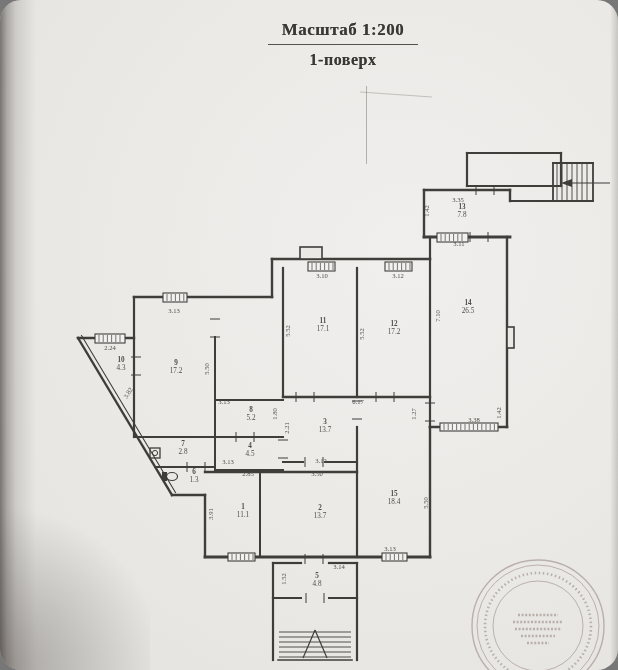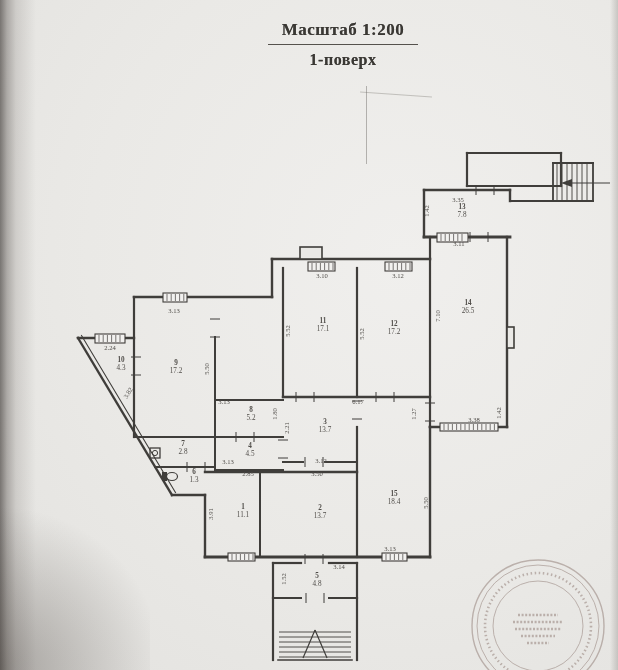--- a/index.html
+++ b/index.html
@@ -1,18 +1,18 @@
 <!DOCTYPE html>
 <html><head>
 <meta charset="utf-8">
 <style>
   html,body{margin:0;padding:0;background:#777;}
   .page{position:relative;width:618px;height:670px;overflow:hidden;
     background:radial-gradient(ellipse at 65% 38%, #f0efed 0%, #eae9e6 55%, #e3e2df 100%);
-    font-family:"Liberation Serif", serif;}
+    font-family:"Liberation Serif", serif;border-radius:21px;}
   .shadow-left{position:absolute;left:0;top:0;bottom:0;width:36px;pointer-events:none;
     background:linear-gradient(90deg, rgba(52,47,44,.62) 0px, rgba(84,78,74,.40) 7px, rgba(120,114,110,.22) 16px, rgba(150,145,140,0) 100%);}
   .shadow-corner{position:absolute;left:0;bottom:0;width:150px;height:170px;pointer-events:none;
     background:radial-gradient(circle at 0% 100%, rgba(62,55,50,.38), rgba(62,55,50,0) 72%);}
   .shadow-right{position:absolute;right:0;top:0;bottom:0;width:8px;pointer-events:none;
     background:linear-gradient(270deg, rgba(110,104,100,.28), rgba(110,104,100,0));}
   .crease-v{position:absolute;left:366px;top:86px;width:1px;height:78px;background:rgba(105,102,98,.45);}
   .crease-h{position:absolute;left:360px;top:94px;width:72px;height:1px;background:rgba(120,117,113,.38);transform:rotate(4deg);}
   .title-block{position:absolute;left:238px;top:20px;width:210px;text-align:center;color:#3a3834;}
   .t1{display:inline-block;font-size:17px;font-weight:600;letter-spacing:.5px;

